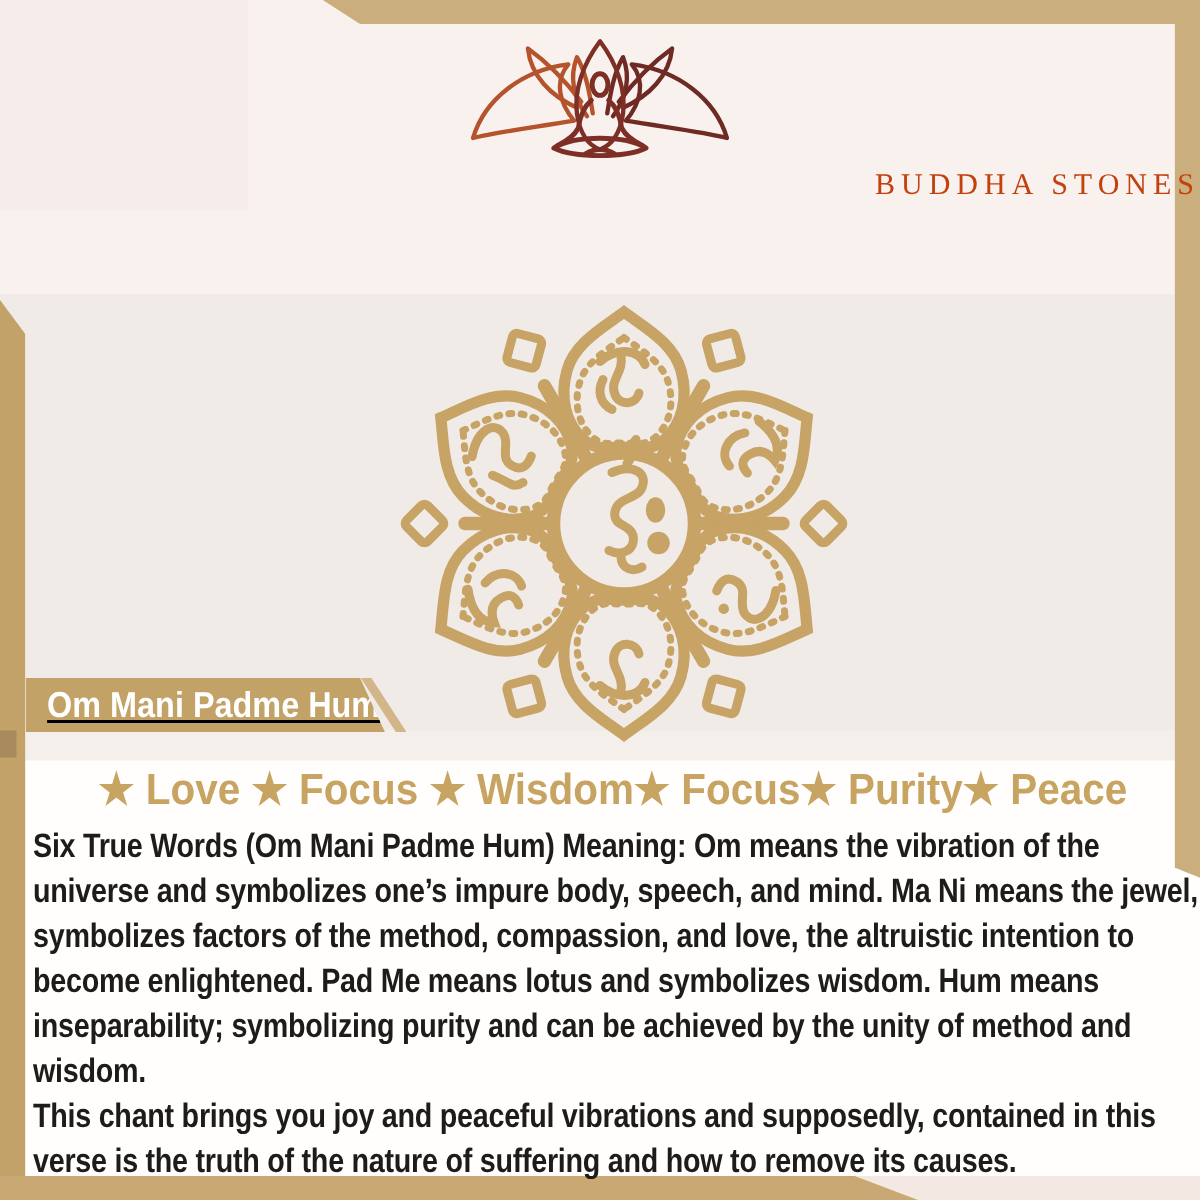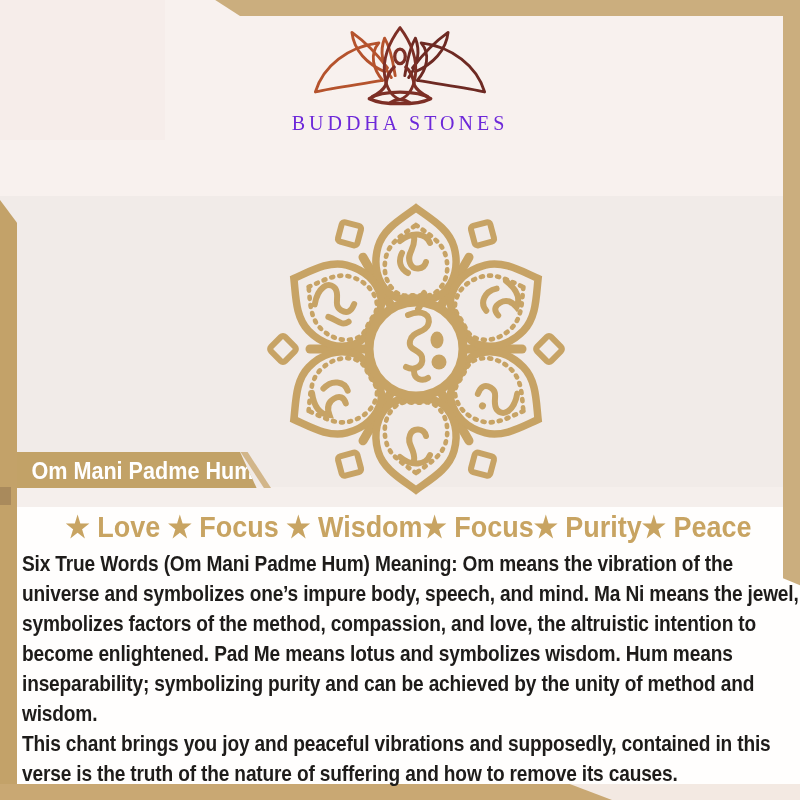--- a/index.html
+++ b/index.html
@@ -20,33 +20,33 @@
     clip-path:polygon(26.9% 0,100% 0,100% 100%,30% 100%);}
   .band-right{left:783px;top:16px;width:17px;height:572px;background:#cbae7e;
     clip-path:polygon(0 0,100% 0,100% 99.5%,0 98.3%);}
   .band-left{left:0;top:200px;width:17px;height:600px;background:#c3a269;
     clip-path:polygon(0 0,100% 3.8%,100% 100%,0 100%);}
   .band-notch{left:0;top:487px;width:11px;height:18px;background:#a98a5c;}
   .band-bottom{left:0;top:784px;width:612px;height:16px;background:#c9a873;
     clip-path:polygon(0 0,93.1% 0,100% 100%,0 100%);}
   
   .logo{left:298px;top:16px;width:204px;height:100px;}
-  .brand-name{left:0;top:112px;width:800px;text-align:center;
+  .brand-name{left:0;top:112px;width:800px;text-align:right;
     font-family:"Liberation Serif",serif;font-size:20px;letter-spacing:4px;
-    color:#6d28d9;}
+    color:#c2410c;}
   
   .heading-band{left:165px;top:140px;width:472px;height:56px;background:#fdfaf8;}
   .page-title{width:100%;height:56px;line-height:56px;text-align:center;
     font-size:38px;font-weight:bold;color:#c9a266;
     transform:scaleX(.92);transform-origin:50% 50%;white-space:nowrap;}
   
   .mandala{left:263px;top:196px;width:306px;height:306px;}
   
   .banner{left:17px;top:452px;width:247px;height:36px;background:#c2a267;
-    clip-path:polygon(0 0,90.3% 0,97% 100%,0 100%);}
+    clip-path:polygon(0 0,90.3% 0,97% 100%,0 100%);text-decoration:underline;}
   .banner-fold{left:17px;top:452px;width:254px;height:36px;background:#d2b68a;
     clip-path:polygon(88% 0,90.8% 0,100% 100%,97.2% 100%);}
   .banner-label{height:36px;line-height:37px;padding-left:16px;
     font-size:24px;font-weight:bold;color:#fff;white-space:nowrap;
     transform:scaleX(.9);transform-origin:0 50%;}
   
   .keywords-line{left:17px;top:506px;width:783px;height:42px;line-height:42px;
     text-align:center;font-size:29px;font-weight:bold;color:#c8a462;
     white-space:nowrap;transform:scaleX(.93);transform-origin:50% 50%;}
   

